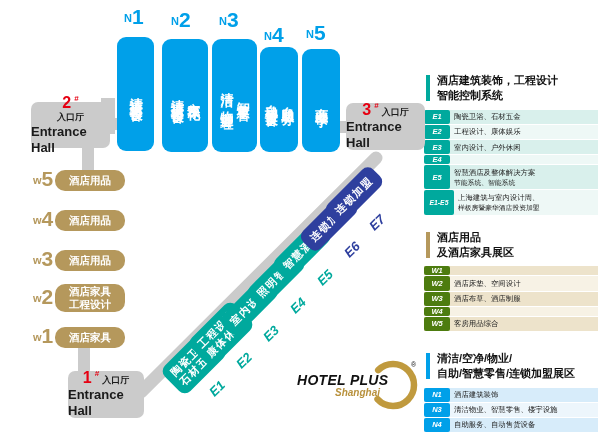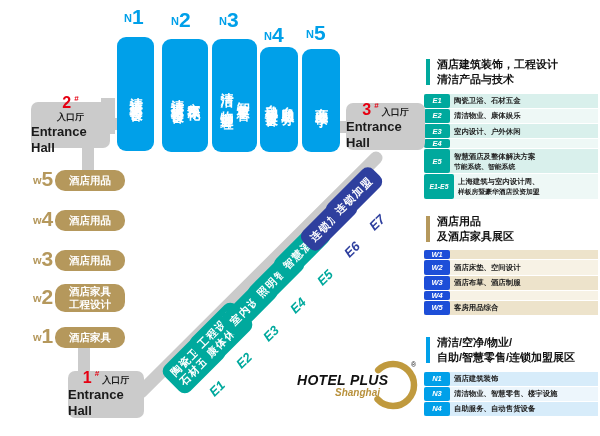--- a/index.html
+++ b/index.html
@@ -41,38 +41,38 @@
   .entrance{position:absolute;background:#cbcbcb;border-radius:7px;display:flex;flex-direction:column;
             justify-content:center;align-items:center;z-index:3;color:#1a1a1a;}
   .eno{color:#e60012;font-weight:bold;font-size:16px;line-height:1;}
   .esup{color:#e60012;font-weight:bold;font-size:8px;vertical-align:super;line-height:1;}
   .ecn{font-size:9px;font-weight:bold;}
   .een{font-size:13px;font-weight:bold;line-height:1.2;}
   .erow{display:flex;align-items:flex-start;gap:3px;}
 
   
   .legend{position:absolute;left:424px;top:57px;width:174px;z-index:2;}
-  .lsec{margin-bottom:0;}
+  .lsec{margin-bottom:0;margin-top:16px;}
   .s2{margin-top:15px;}
   .s3{margin-top:20px;}
   .ltitle{display:flex;margin-bottom:6px;}
   .accent{width:4px;margin:2px 7px 0 2px;flex:0 0 4px;}
   .s1 .accent{background:#00a99d;height:26px;}
   .s2 .accent{background:#b5985c;height:26px;}
   .s3 .accent{background:#00a0e9;height:26px;}
   .tl{font-size:11px;font-weight:bold;color:#111;line-height:1.4;white-space:nowrap;}
   .lrow{display:flex;margin-bottom:1px;align-items:stretch;}
   .badge{min-width:24px;display:flex;align-items:center;justify-content:center;color:#fff;
          font-weight:bold;font-style:italic;font-size:7.5px;border-radius:2px;margin-right:4px;padding:0 1px;}
   .badge.wide{min-width:28px;font-size:6.8px;}
   .s1 .badge{background:#00a99d;}
-  .s2 .badge{background:#1d4ed8;}
+  .s2 .badge{background:#4d7c0f;}
   .s3 .badge{background:#00a0e9;}
   .rtext{flex:1;display:flex;flex-direction:column;justify-content:flex-start;font-size:7.4px;
-         font-weight:bold;color:#222;line-height:1.5;padding:1.5px 0;}
+         font-weight:normal;color:#222;line-height:1.5;padding:1.5px 0;}
   .rtext .l2{font-size:6.8px;}
   .l2:empty{display:none;}
   .s1 .lrow:nth-child(odd){background:#d9f0ec;}
   .s1 .lrow:nth-child(even){background:#eef8f6;}
   .s2 .lrow:nth-child(odd){background:#ede3cb;}
   .s2 .lrow:nth-child(even){background:#f7f2e5;}
   .s3 .lrow:nth-child(odd){background:#d7ecfa;}
   .s3 .lrow:nth-child(even){background:#edf6fc;}
 
   
@@ -241,33 +241,33 @@
         <span class="ecn" style="margin-top:4px;">入口厅</span>
       </div>
     <div class="een">Entrance Hall</div>
   </div>
 
   <div class="legend">
 
     <div class="lsec s1">
       <div class="ltitle">
         <div class="accent"></div>
-        <div class="tl"><span>酒店建筑装饰，工程设计</span><br><span>清洁产品与技术</span></div>
+        <div class="tl"><span>酒店建筑装饰，工程设计</span><br><span>智能控制系统</span></div>
       </div>
       <div class="lrows">
         <div class="lrow">
             <div class="badge">E1</div>
             <div class="rtext">
               <span class="l1">陶瓷卫浴、石材五金</span>
             </div>
           </div>
         <div class="lrow">
             <div class="badge">E2</div>
             <div class="rtext">
-              <span class="l1">清洁物业、康体娱乐</span>
+              <span class="l1">工程设计、康体娱乐</span>
             </div>
           </div>
         <div class="lrow">
             <div class="badge">E3</div>
             <div class="rtext">
               <span class="l1">室内设计、户外休闲</span>
             </div>
           </div>
         <div class="lrow">
             <div class="badge">E4</div>

